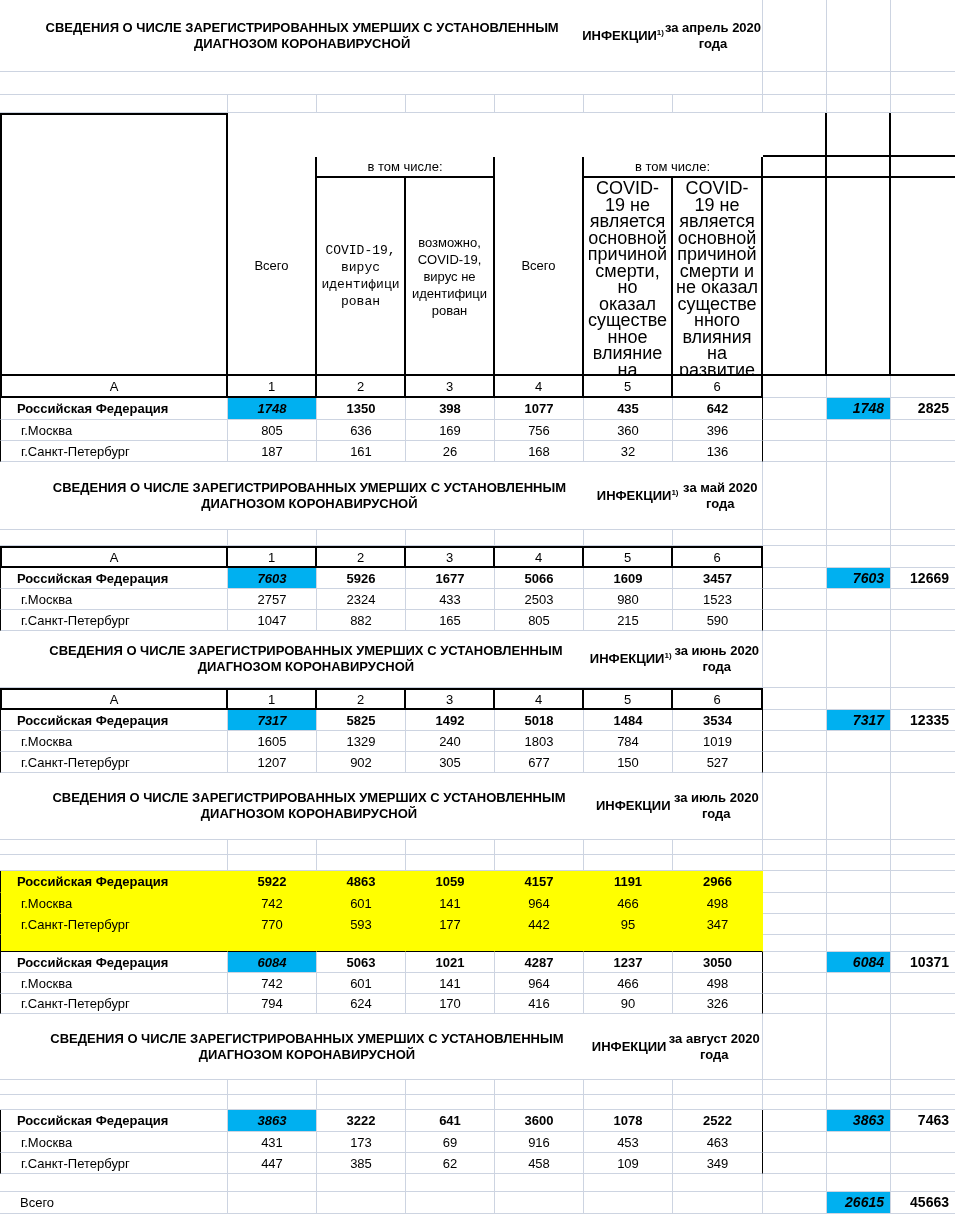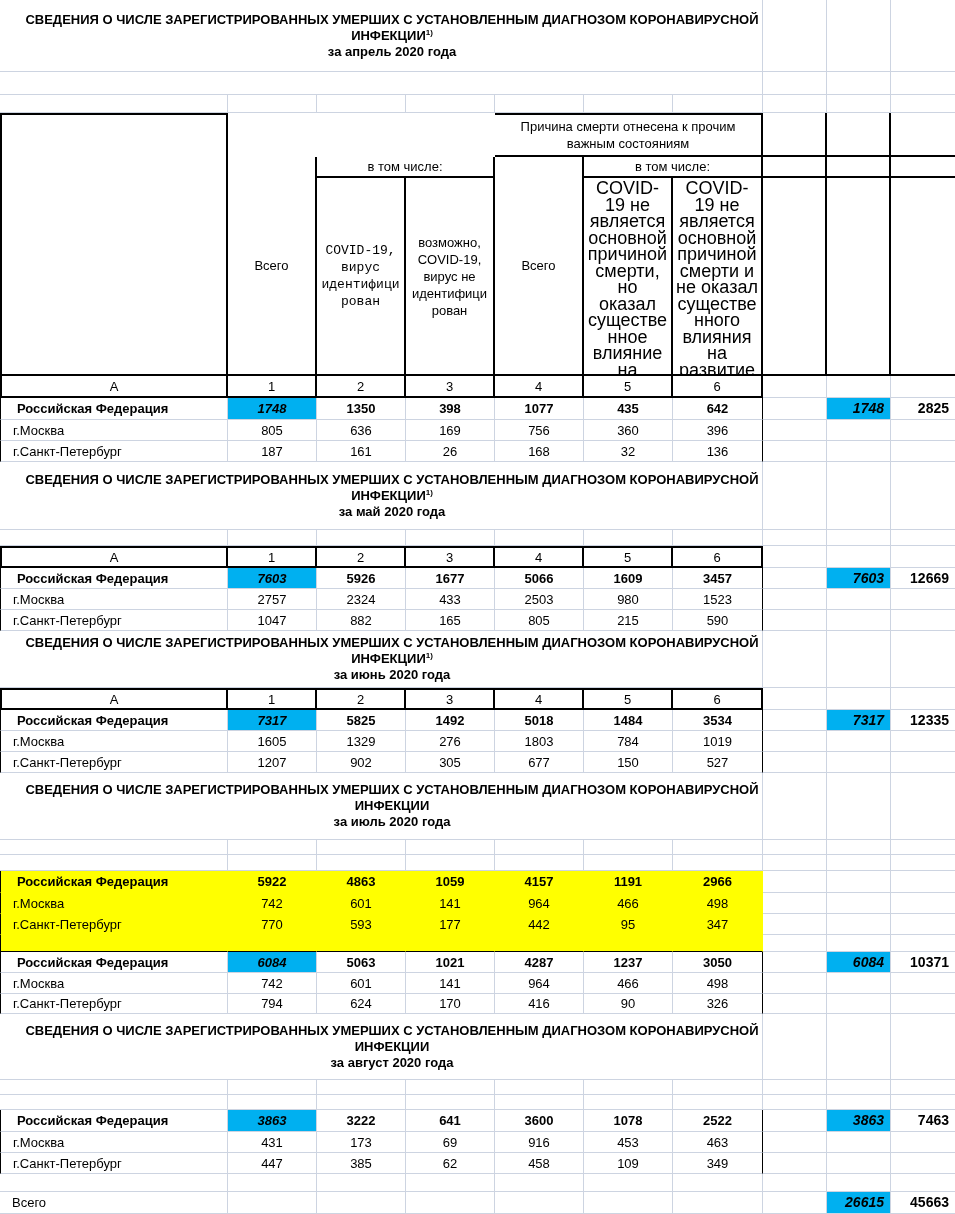--- a/index.html
+++ b/index.html
@@ -12,28 +12,28 @@
   .sheet{width:955px;height:1214px;background:#fff;color:#000;
          font-family:"Liberation Sans","DejaVu Sans",sans-serif;overflow:hidden;}
   .r{display:grid;grid-template-columns:228px 89px 89px 89px 89px 89px 90px 64px 64px 64px;}
   .c{box-sizing:border-box;display:flex;align-items:center;overflow:hidden;
      border-right:1px solid var(--g);border-bottom:1px solid var(--g);
      font-size:13px;line-height:15px;white-space:nowrap;}
   .ne{border-right:none;}
   .bl{border-left:1px solid var(--k);text-align:center;}
   .br{border-right:1px solid var(--k);}
   .n{justify-content:center;}
-  .lab{padding-left:12px;}
+  .lab{padding-left:20px;}
   .lab2{padding-left:16px;font-weight:700;}
   .bd{font-weight:700;}
   .cy{background:var(--cy);font-style:italic;}
   .yl{background:var(--y);border-right-color:var(--y);border-bottom-color:var(--y);}
   .ylb{border-bottom:1px solid var(--k);}
   .tr{justify-content:flex-end;padding-right:6px;font-weight:700;font-size:14px;}
-  .t7{grid-column:1/8;flex-direction:column;justify-content:center;text-align:center;
+  .t7{grid-column:1/8;flex-direction:row;justify-content:center;text-align:center;
       font-weight:700;white-space:normal;line-height:16px;padding-left:22px;}
   sup{font-size:8px;line-height:0;}
   
   .h15{height:15px}.h16{height:16px}.h17{height:17px}.h18{height:18px}
   .h20{height:20px}.h21{height:21px}.h22{height:22px}.h23{height:23px}
   .h57{height:57px}.h66{height:66px}.h67{height:67px}.h68{height:68px}.h72{height:72px}
   
   .kc{box-sizing:border-box;display:flex;align-items:center;justify-content:center;overflow:hidden;
       font-size:13px;border-right:2px solid var(--k);border-bottom:2px solid var(--k);}
   .kt2{border-top:2px solid var(--k);}
@@ -90,21 +90,20 @@
       <div class="c"></div>
       <div class="c"></div>
       <div class="c"></div>
     <div class="c"></div>
       <div class="c"></div>
       <div class="c ne"></div>
   </div>
 
   <div class="hdr">
     <div class="hc p-corner"></div>
-    <div class="hc p-g2">Причина смерти отнесена к прочим важным состояниям</div>
     <div class="hc p-s1">Всего</div>
     <div class="hc p-i1">в том числе:</div>
     <div class="hc p-d2">COVID-19, вирус идентифицирован</div>
     <div class="hc p-d3">возможно, COVID-19, вирус не идентифицирован</div>
     <div class="hc p-s2">Всего</div>
     <div class="hc p-i2">в том числе:</div>
     <div class="hc p-d5 small">COVID-19 не является основной причиной смерти, но оказал существенное влияние на развитие смертельных осложнений заболевания</div>
     <div class="hc p-d6 small">COVID-19 не является основной причиной смерти и не оказал существенного влияния на развитие смертельных осложнений заболевания</div>
     <div class="hc gr p-r1a"></div>
       <div class="hc gr p-r1b"></div>
@@ -269,21 +268,21 @@
     <div class="c n bd">1484</div>
     <div class="c n bd br">3534</div>
     <div class="c"></div>
     <div class="c tr cy">7317</div>
     <div class="c tr ne">12335</div>
   </div>
   <div class="r h21">
     <div class="c lab bl">г.Москва</div>
     <div class="c n">1605</div>
     <div class="c n">1329</div>
-    <div class="c n">276</div>
+    <div class="c n">240</div>
     <div class="c n">1803</div>
     <div class="c n">784</div>
     <div class="c n br">1019</div>
     <div class="c"></div>
       <div class="c"></div>
       <div class="c ne"></div>
   </div>
   <div class="r h21">
     <div class="c lab bl">г.Санкт-Петербург</div>
     <div class="c n">1207</div>

